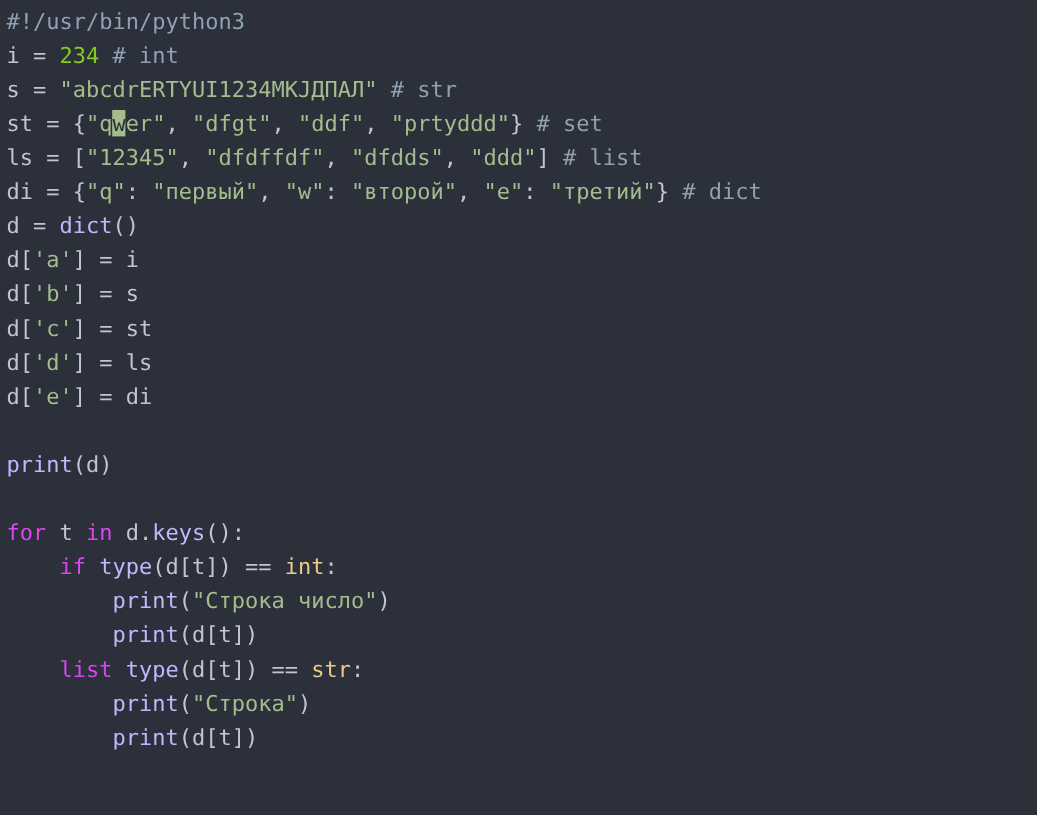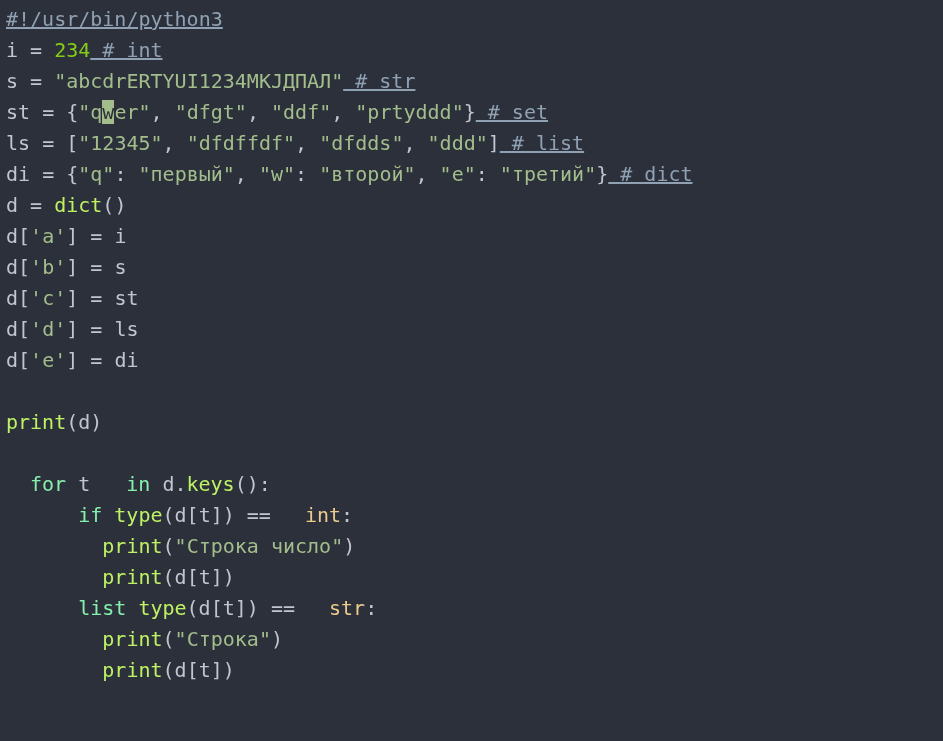--- a/index.html
+++ b/index.html
@@ -12,28 +12,28 @@
   }
   pre.code {
     margin: 0;
     padding: 4px 6px;
     font-family: "DejaVu Sans Mono", "Menlo", "Consolas", monospace;
     font-size: 20px;
     line-height: 31px;
     white-space: pre;
     color: #c0c5ce;
   }
-  .c-comment   { color: #8fa1b3; text-decoration: underline; }  
+  .c-comment   { color: #8fa1b3; }  
   .c-default   { color: #c0c5ce; }  
   .c-op        { color: #c0c5ce; }  
   .c-num       { color: #84cc16; }  
   .c-str       { color: #a3be8c; }  
-  .c-func      { color: #bef264; }  
-  .c-kw        { color: #86efac; margin-left: 24px; }  
-  .c-int       { color: #ebcb8b; margin-left: 22px; }  
+  .c-func      { color: #c4b5fd; }  
+  .c-kw        { color: #d946ef; }  
+  .c-int       { color: #ebcb8b; }  
   .c-bracket2  { color: #c0c5ce; }  
   .c-paren     { color: #c0c5ce; }
   .c-colon     { color: #c0c5ce; }
   .cursor {
     background: #a3be8c;
     color: #2b303b;
   }
 </style>
 </head>
 <body>

